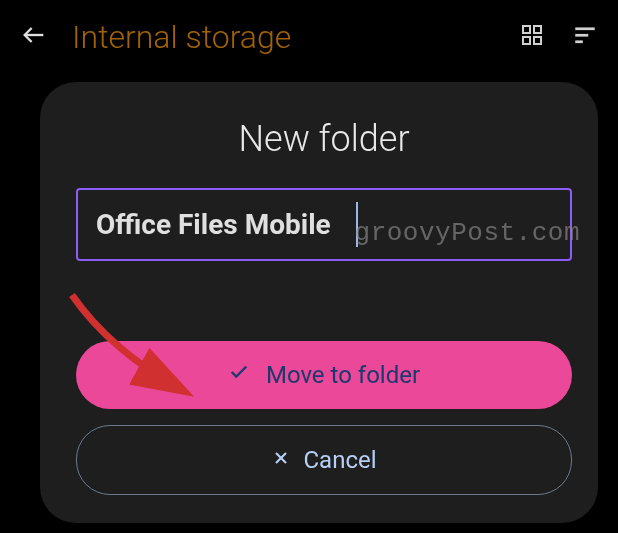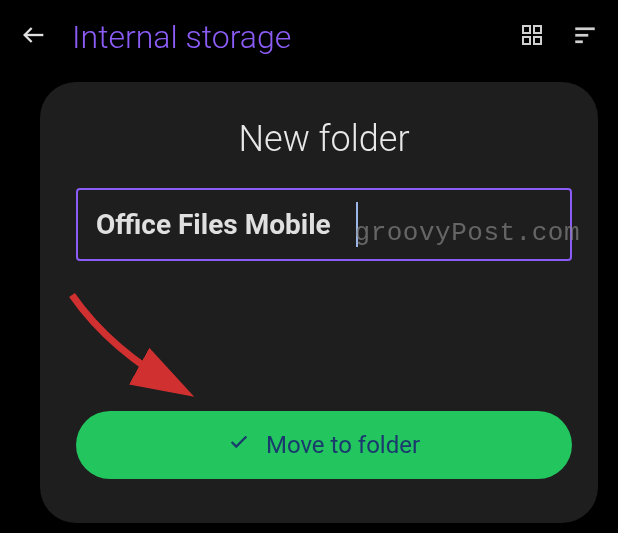--- a/index.html
+++ b/index.html
@@ -15,21 +15,21 @@
       display: flex;
       align-items: center;
       padding: 18px 20px;
       gap: 24px;
     }
     .back-icon {
       color: #e0e0e0;
       cursor: pointer;
     }
     .title {
-      color: #8b5cf6;
+      color: #a16207;
       font-size: 32px;
       font-weight: 300;
       flex: 1;
     }
     .header-actions {
       display: flex;
       gap: 28px;
       align-items: center;
     }
     .grid-icon, .sort-icon {
@@ -73,21 +73,21 @@
     }
     .cursor {
       position: absolute;
       left: 280px;
       top: 14px;
       bottom: 14px;
       width: 2px;
       background: #9cb6e8;
     }
     .primary-btn {
-      background: #22c55e;
+      background: #ec4899;
       color: #1a3a6e;
       border: none;
       border-radius: 34px;
       padding: 20px;
       font-size: 24px;
       font-weight: 400;
       display: flex;
       align-items: flex-start;
       justify-content: center;
       gap: 16px;
@@ -166,20 +166,29 @@
     <div class="cursor"></div>
   </div>
   <button class="primary-btn">
     <span>
       <svg width="22" height="22" viewBox="0 0 24 24" fill="none" stroke="currentColor" stroke-width="2.5">
         <polyline points="20 6 9 17 4 12"></polyline>
       </svg>
     </span>
     <span>Move to folder</span>
   </button>
+  <button class="secondary-btn">
+    <span>
+      <svg width="20" height="20" viewBox="0 0 24 24" fill="none" stroke="currentColor" stroke-width="2.5">
+        <line x1="18" y1="6" x2="6" y2="18"></line>
+        <line x1="6" y1="6" x2="18" y2="18"></line>
+      </svg>
+    </span>
+    <span>Cancel</span>
+  </button>
 </div>
 
 <div class="arrow-annotation">
   <svg width="160" height="130" viewBox="0 0 160 130">
     <defs>
       <marker id="ahead" markerWidth="10" markerHeight="10" refX="7" refY="3" orient="auto">
         <polygon points="0 0, 9 3, 0 6" fill="#d03030"></polygon>
       </marker>
     </defs>
     <path d="M 12 10 Q 50 65 122 105" stroke="#d03030" stroke-width="7" fill="none" marker-end="url(#ahead)"></path>

